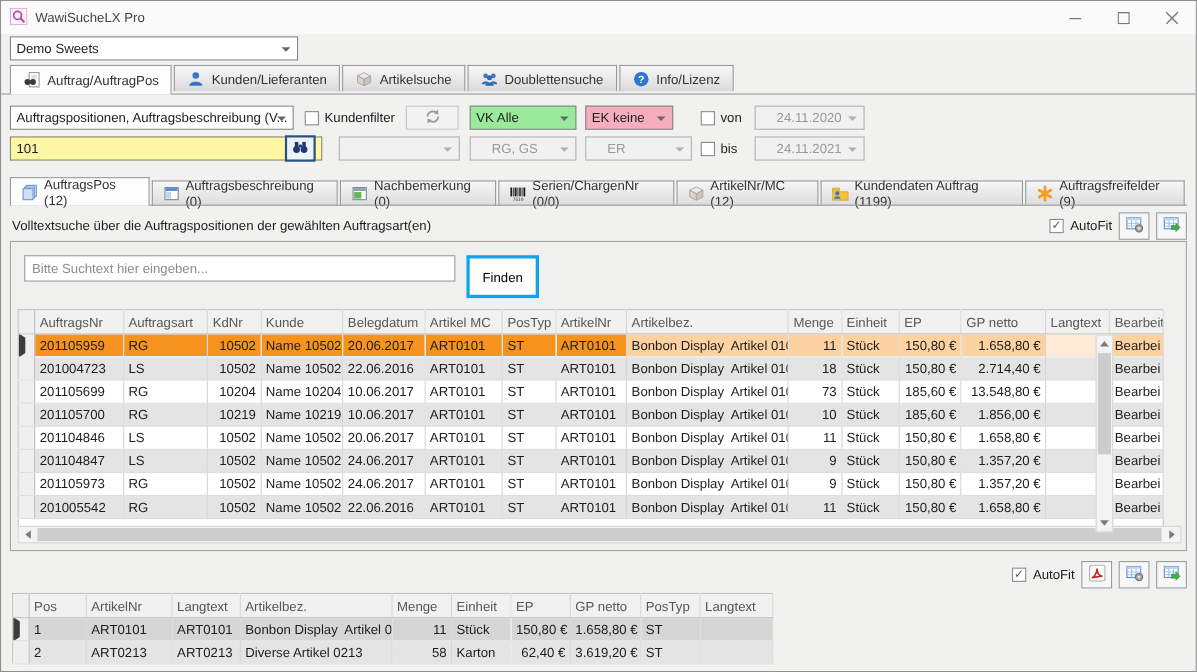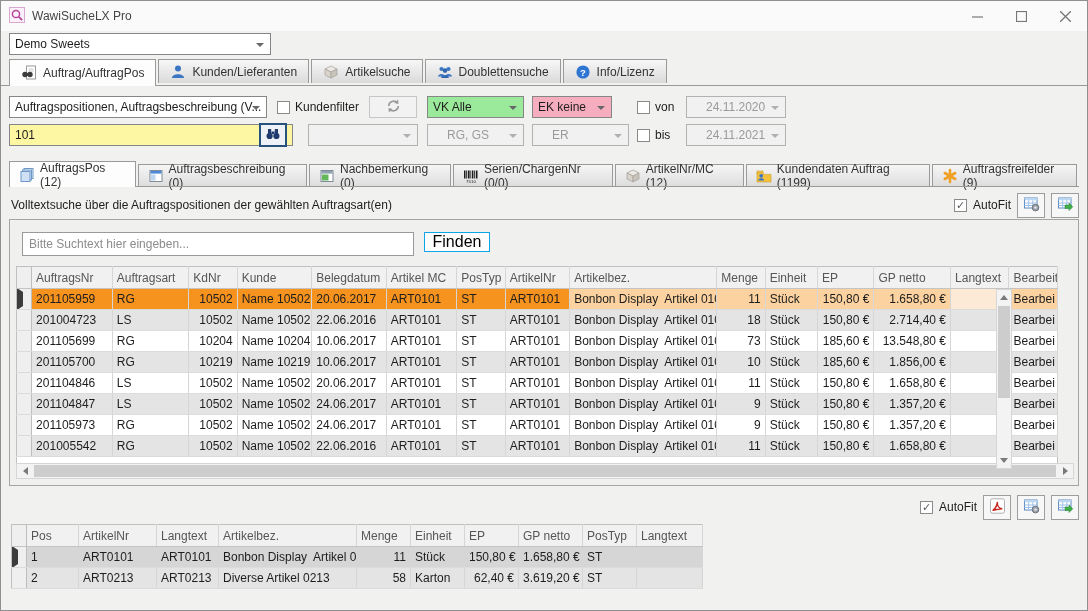--- a/index.html
+++ b/index.html
@@ -51,21 +51,21 @@
   
   .desc-row { display:flex; align-items:center; margin:6px 8px 2px 10px; height:24px; }
   .desc-row .right, .tools-row .right { margin-left:auto; display:flex; align-items:center; gap:6px; }
   .icon-btn { width:28px; height:25px; background:#f7f7f7; border:1px solid #9d9d9d; display:inline-flex; align-items:center; justify-content:center; }
   .tools-row { display:flex; align-items:center; margin:8px 8px 4px 10px; height:26px; }
   
   .panel { margin:0 8px; border:1px solid #a5a5a5; background:#f0f0ef; padding:6px; }
   .search-row { display:flex; gap:10px; padding:6px 0 10px 6px; }
   .search-input { width:392px; height:24px; border:1px solid #9a9a9a; background:#fff; padding:0 6px; font-family:"Liberation Sans", sans-serif; font-size:12px; color:#333; }
   .search-input::placeholder { color:#8c8c8c; }
-  .find-btn { width:66px; height:20px; background:#fdfdfd; border:1px solid #0ea5e9; font-family:"Liberation Sans", sans-serif; font-size:16px; }
+  .find-btn { width:66px; height:39px; background:#fdfdfd; border:3px solid #0ea5e9; font-family:"Liberation Sans", sans-serif; font-size:12px; }
   
   .grid-wrap { position:relative; width:996px; }
   table.grid { border-collapse:collapse; table-layout:fixed; background:#fff; border:1px solid #c0c0c0; }
   table.grid-main { width:1042px; }
   table.grid-pos { width:691px; }
   .grid th { background:#f1f1f1; color:#565656; font-weight:normal; text-align:left; height:22px; padding:0 4px;
              border-right:1px solid #d6d6d6; border-bottom:1px solid #c4c4c4; overflow:hidden; white-space:pre; }
   .grid td { height:21px; padding:0 4px; border-right:1px solid #d6d6d6; border-bottom:1px solid #dcdcdc; overflow:hidden; white-space:pre; }
   .grid td.num { text-align:right; }
   .grid th.ind, .grid td.ind { background:#efefef; border-right:1px solid #bdbdbd; padding:0; }

